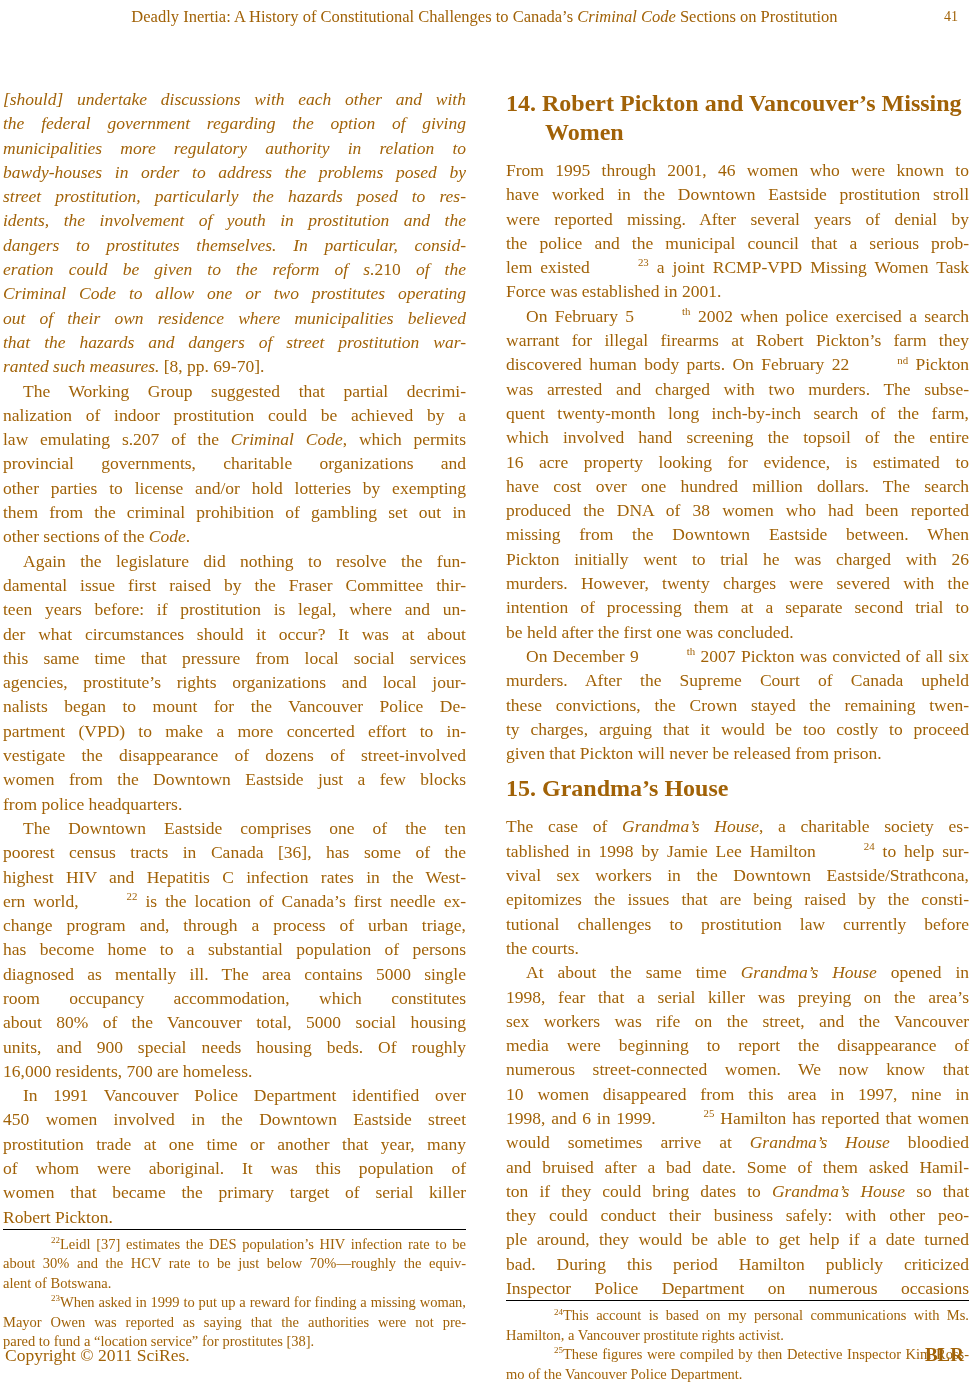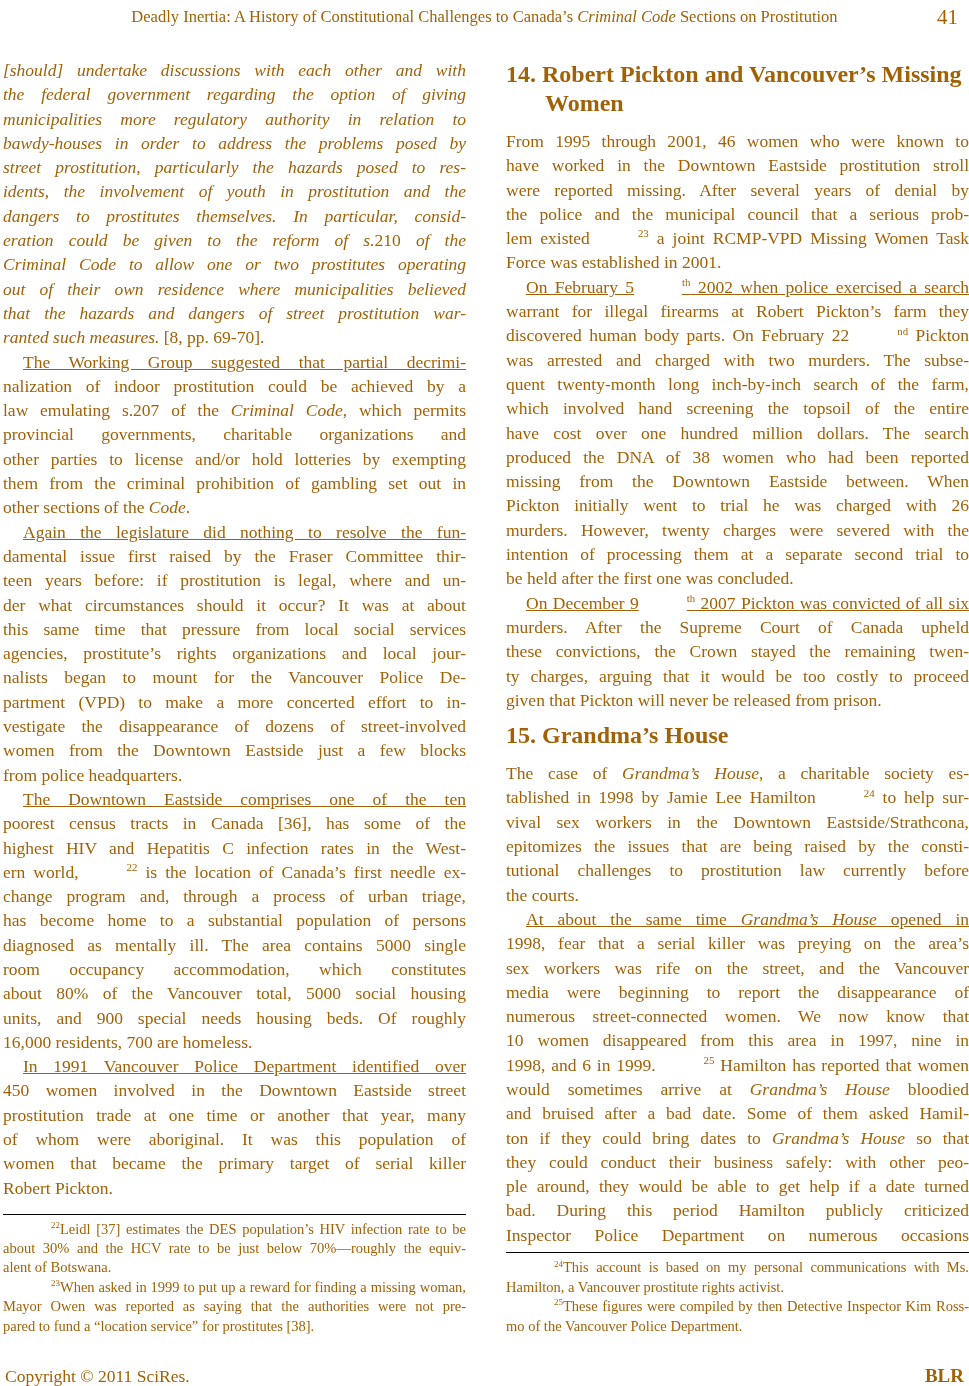--- a/index.html
+++ b/index.html
@@ -10,49 +10,49 @@
     padding: 6px 3px 0 3px;
     background: #ffffff;
     color: #a16207;
     font-family: "Liberation Serif", "DejaVu Serif", serif;
     overflow: hidden;
   }
   
   .header { position: relative; height: 26px; }
   .htitle { text-align: center; font-size: 16.5px; line-height: 22px; }
   .htitle i { font-style: italic; }
-  .pagenum { position: absolute; right: 8px; top: 0; font-size: 21px; line-height: 22px; }
+  .pagenum { position: absolute; right: 8px; top: 0; font-size: 14px; line-height: 22px; }
   
   .main { display: flex; gap: 40px; margin-top: 26px; height: 1278px; }
   .col { flex: 0 0 463px; width: 463px; display: flex; flex-direction: column; }
-  .coltext { font-size: 17.5px; line-height: 24.3px; }
+  .coltext { font-size: 17.5px; line-height: 24.3px; margin-top: 29px; }
   .block { margin: 0; }
   .line { text-align: justify; text-align-last: justify; }
   .line.last { text-align-last: left; }
   .quote .line { font-style: italic; }
   .rm { font-style: normal; }
-  .para .line.first { text-indent: 20px; text-decoration: underline; }
+  .para .line.first { text-indent: 20px; }
   .heading { font-weight: bold; font-size: 24px; line-height: 29px; }
   .heading .line { text-align: left; text-align-last: left; white-space: nowrap; }
   .heading .line + .line { padding-left: 39px; }
   .h14 { margin: 2px 0 11px 0; }
   .h15 { margin: 9px 0 11px 0; }
   sup { font-size: 62%; vertical-align: super; line-height: 0; padding-left: 48px; }
   
   .footnotes {
     margin-top: auto;
     border-top: 1.5px solid #000;
     padding-top: 5px;
     font-size: 14.5px; line-height: 19.4px; font-family: Liberation Serif, serif;
   }
   .footnotes .block { margin: 0; }
   
   .footer {
     display: flex; justify-content: space-between; align-items: center;
-    margin-top: 29px; padding: 0 2px;
+    margin-top: 8px; padding: 0 2px;
     font-size: 17.5px;
   }
   .blr { font-weight: bold; font-size: 19px; }
 </style>
 </head>
 <body>
 
 <div class="page">
 
   <div class="header">
@@ -148,20 +148,21 @@
             <div class="line">lem existed<sup>23</sup> a joint RCMP-VPD Missing Women Task</div>
             <div class="line last">Force was established in 2001.</div>
           </div>
           <div class="block para">
             <div class="line first">On February 5<sup>th</sup> 2002 when police exercised a search</div>
             <div class="line">warrant for illegal firearms at Robert Pickton’s farm they</div>
             <div class="line">discovered human body parts. On February 22<sup>nd</sup> Pickton</div>
             <div class="line">was arrested and charged with two murders. The subse-</div>
             <div class="line">quent twenty-month long inch-by-inch search of the farm,</div>
             <div class="line">which involved hand screening the topsoil of the entire</div>
+            <div class="line">16 acre property looking for evidence, is estimated to</div>
             <div class="line">have cost over one hundred million dollars. The search</div>
             <div class="line">produced the DNA of 38 women who had been reported</div>
             <div class="line">missing from the Downtown Eastside between. When</div>
             <div class="line">Pickton initially went to trial he was charged with 26</div>
             <div class="line">murders. However, twenty charges were severed with the</div>
             <div class="line">intention of processing them at a separate second trial to</div>
             <div class="line last">be held after the first one was concluded.</div>
           </div>
           <div class="block para">
             <div class="line first">On December 9<sup>th</sup> 2007 Pickton was convicted of all six</div>

